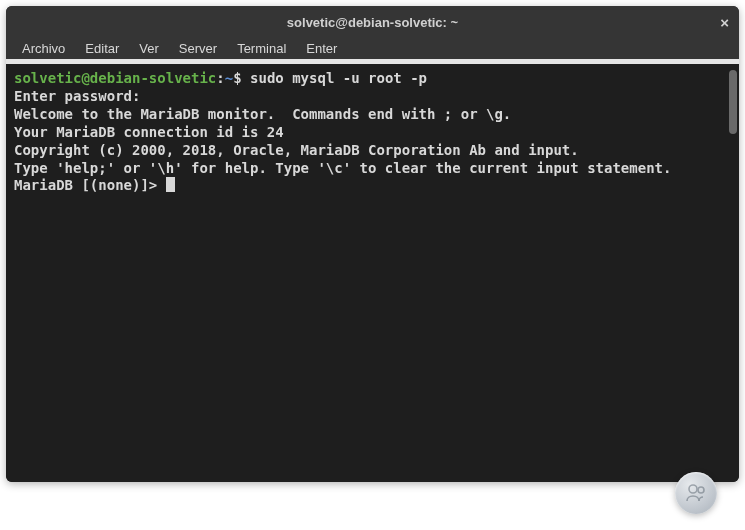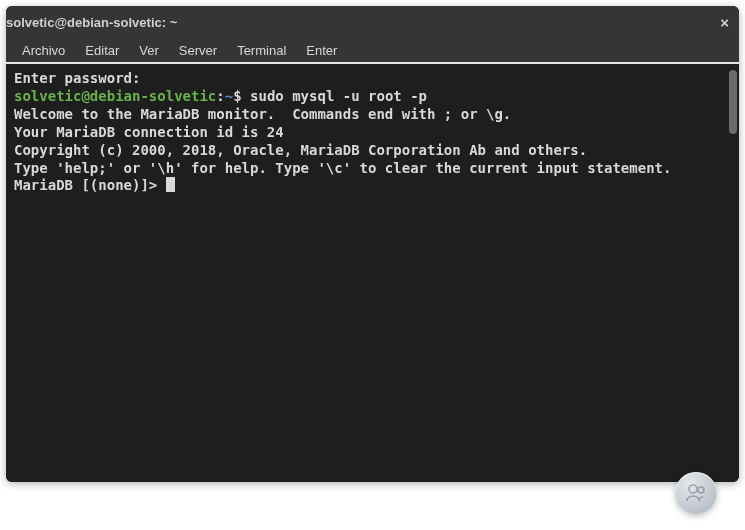--- a/index.html
+++ b/index.html
@@ -20,21 +20,21 @@
       overflow: hidden;
       margin: 6px;
       height: 476px;
       box-shadow: 0 2px 8px rgba(0,0,0,0.3);
     }
     .titlebar {
       background: #353535;
       height: 32px;
       display: flex;
       align-items: center;
-      justify-content: flex-start;
+      justify-content: center;
       position: relative;
       color: #d0d0d0;
       font-family: sans-serif;
       font-size: 13px;
       font-weight: bold;
     }
     .close-btn {
       position: absolute;
       right: 10px;
       top: 50%;
@@ -44,21 +44,21 @@
       cursor: pointer;
       font-family: sans-serif;
     }
     .menubar {
       background: #353535;
       height: 26px;
       display: flex;
       align-items: center;
       padding: 0 6px;
       gap: 0;
-      border-bottom: 2px solid #e5e5e5;
+      border-bottom: 5px solid #e5e5e5;
     }
     .menu-item {
       color: #d8d8d8;
       font-family: sans-serif;
       font-size: 13px;
       padding: 3px 10px;
       cursor: pointer;
     }
     .terminal-body {
       background: #1e1e1e;
@@ -137,26 +137,26 @@
   <div class="menubar">
     <span class="menu-item">Archivo</span>
     <span class="menu-item">Editar</span>
     <span class="menu-item">Ver</span>
     <span class="menu-item">Server</span>
     <span class="menu-item">Terminal</span>
     <span class="menu-item">Enter</span>
   </div>
   <div class="terminal-body">
     <div class="scrollbar"></div>
+    <div class="line"><span class="prompt-user">solvetic@debian-solvetic</span><span class="prompt-colon">:</span><span class="prompt-path">~</span><span class="prompt-sym">$ </span><span class="cmd">sudo mysql -u root -p</span></div>
     <div class="line">Enter password:</div>
-    <div class="line"><span class="prompt-user">solvetic@debian-solvetic</span><span class="prompt-colon">:</span><span class="prompt-path">~</span><span class="prompt-sym">$ </span><span class="cmd">sudo mysql -u root -p</span></div>
     <div class="line">Welcome to the MariaDB monitor.  Commands end with ; or \g.</div>
     <div class="line">Your MariaDB connection id is 24</div>
     <div class="line"></div>
-    <div class="line">Copyright (c) 2000, 2018, Oracle, MariaDB Corporation Ab and others.</div>
+    <div class="line">Copyright (c) 2000, 2018, Oracle, MariaDB Corporation Ab and input.</div>
     <div class="line"></div>
     <div class="line">Type 'help;' or '\h' for help. Type '\c' to clear the current input statement.</div>
     <div class="line"></div>
     <div class="line"><span>MariaDB [(none)]&gt; </span><span class="cursor-block"></span></div>
   </div>
 </div>
 
 <div class="bubble">
   <svg viewBox="0 0 24 24" fill="none" stroke="#5a6570" stroke-width="1.6">
     <circle cx="9" cy="8" r="4"></circle>

